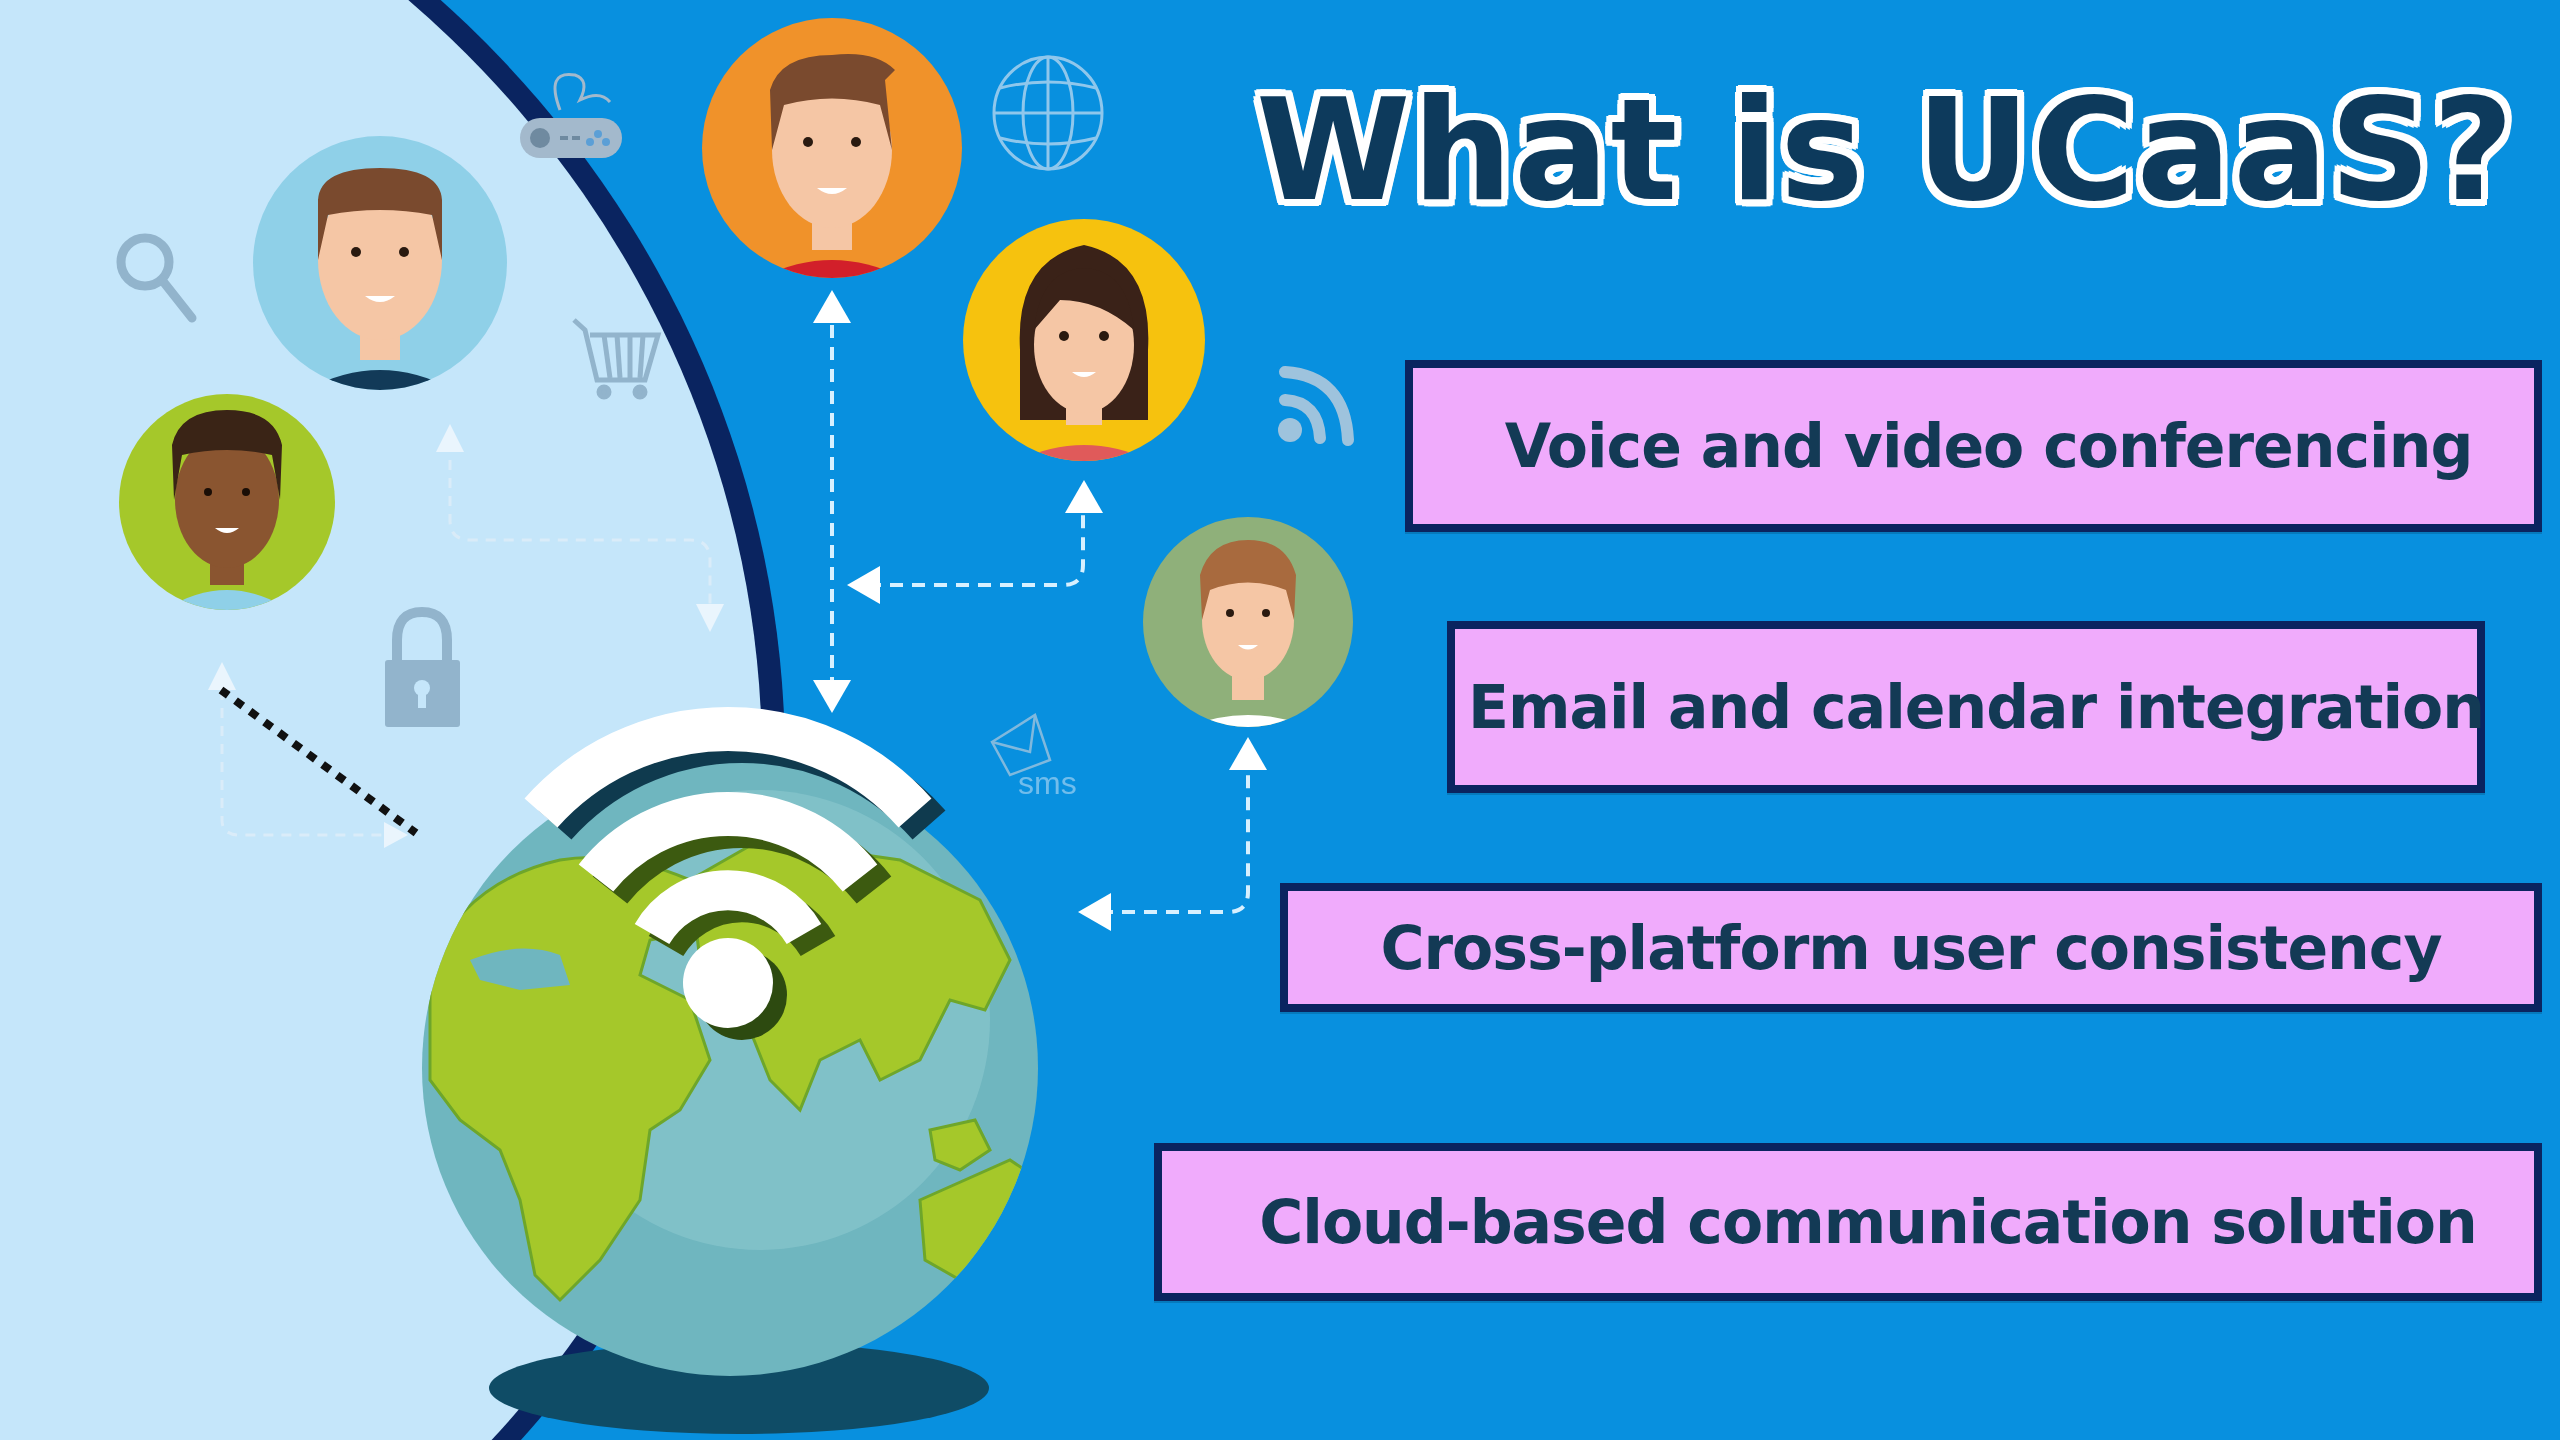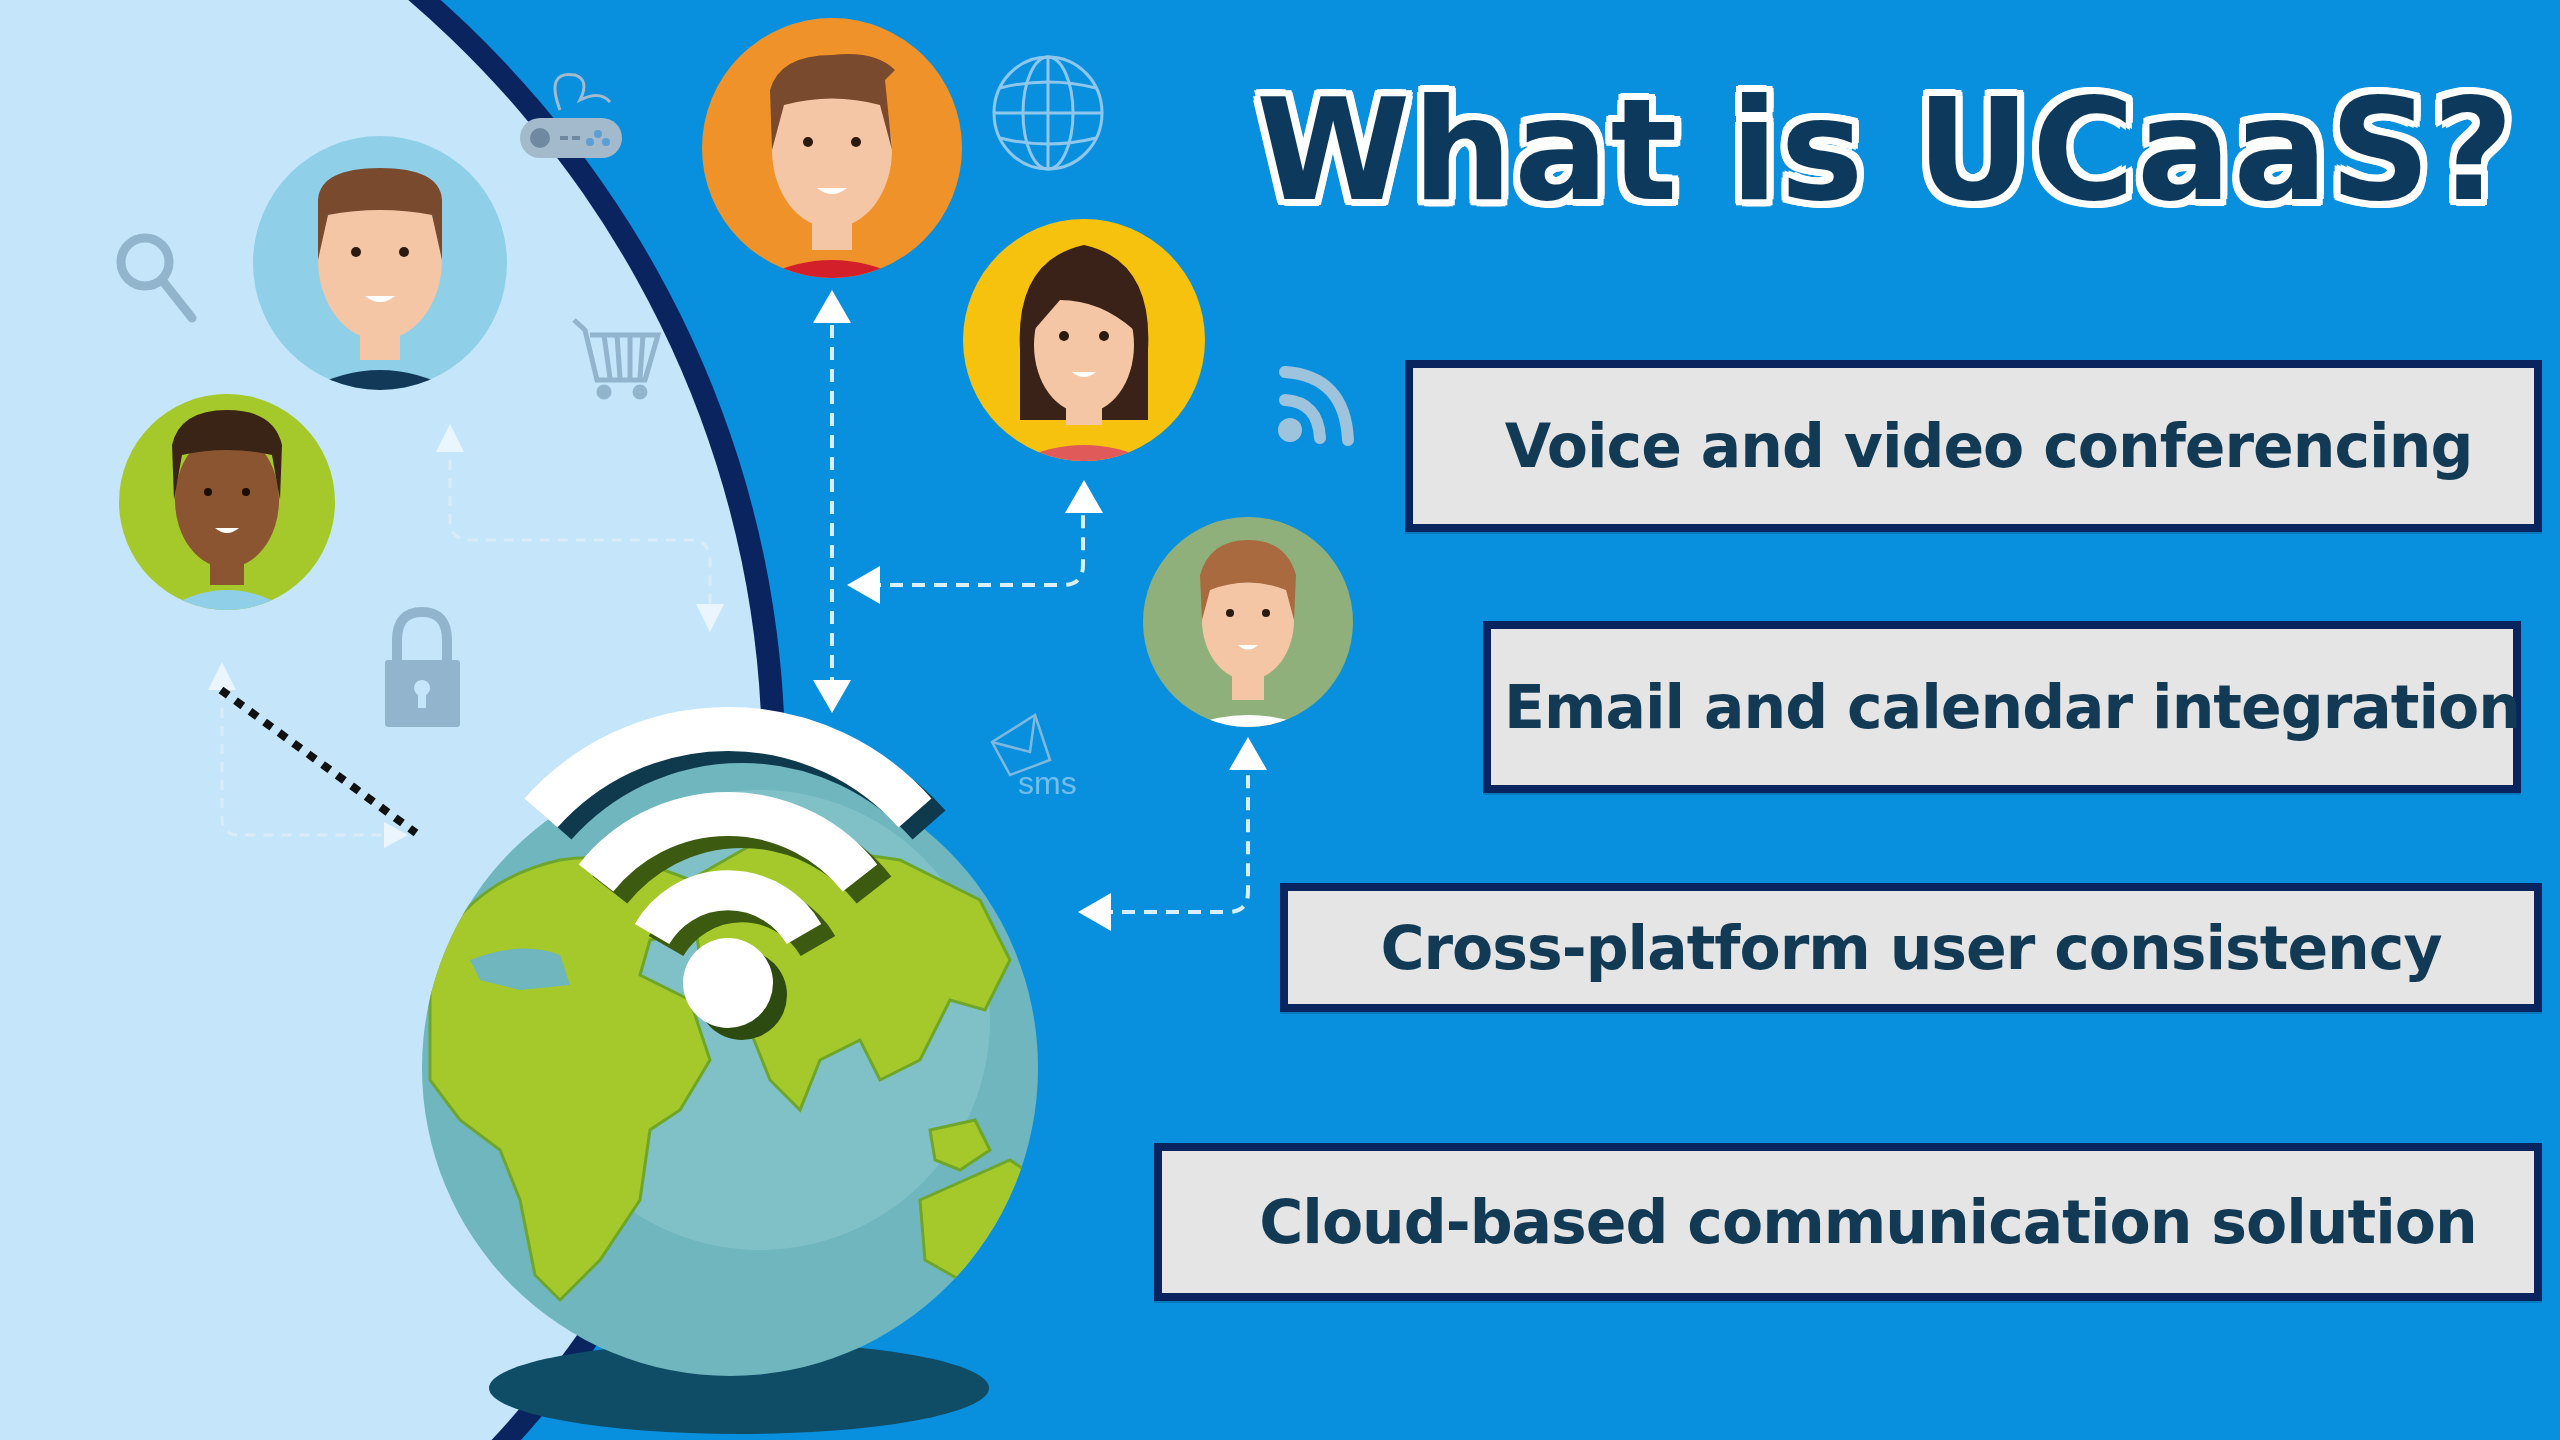--- a/index.html
+++ b/index.html
@@ -18,32 +18,32 @@
     -webkit-text-stroke: 0;
     text-shadow:
       -6px -6px 0 #fff, 6px -6px 0 #fff, -6px 6px 0 #fff, 6px 6px 0 #fff,
       0 -7px 0 #fff, 0 7px 0 #fff, -7px 0 0 #fff, 7px 0 0 #fff,
       -4px -7px 0 #fff, 4px 7px 0 #fff, -7px 4px 0 #fff, 7px -4px 0 #fff;
     white-space: nowrap; text-align: left;
     transform: scaleX(1.0);
   }
   .feature-box {
     position: absolute; box-sizing: border-box;
-    background: #e5e5e5;
+    background: #f0abfc;
     border: 8px solid #0a2460;
     display: flex; align-items: center; justify-content: center;
     box-shadow: 0 2px 0 rgba(0,0,0,0.15);
   }
   .feature-box span {
     font-family: "DejaVu Sans", sans-serif; font-weight: bold;
     font-size: 60px; color: #133a55; white-space: nowrap;
     letter-spacing: -1px;
   }
   #box-0 { left: 1405px; top: 360px; width: 1137px; height: 172px; }
-  #box-1 { left: 1447px; top: 621px; width: 1038px; height: 172px; margin-left: 36px; }
+  #box-1 { left: 1447px; top: 621px; width: 1038px; height: 172px; }
   #box-2 { left: 1280px; top: 883px; width: 1262px; height: 129px; }
   #box-3 { left: 1154px; top: 1143px; width: 1388px; height: 158px; }
   #box-0 span { padding-left: 30px; }
   #box-1 span { padding-left: 20px; }
   #box-3 span { padding-left: 40px; }
   .sms-label {
     position: absolute; left: 1018px; top: 765px;
     font-family: Liberation Sans, sans-serif; font-size: 32px;
     color: rgba(200,225,245,0.55);
   }

